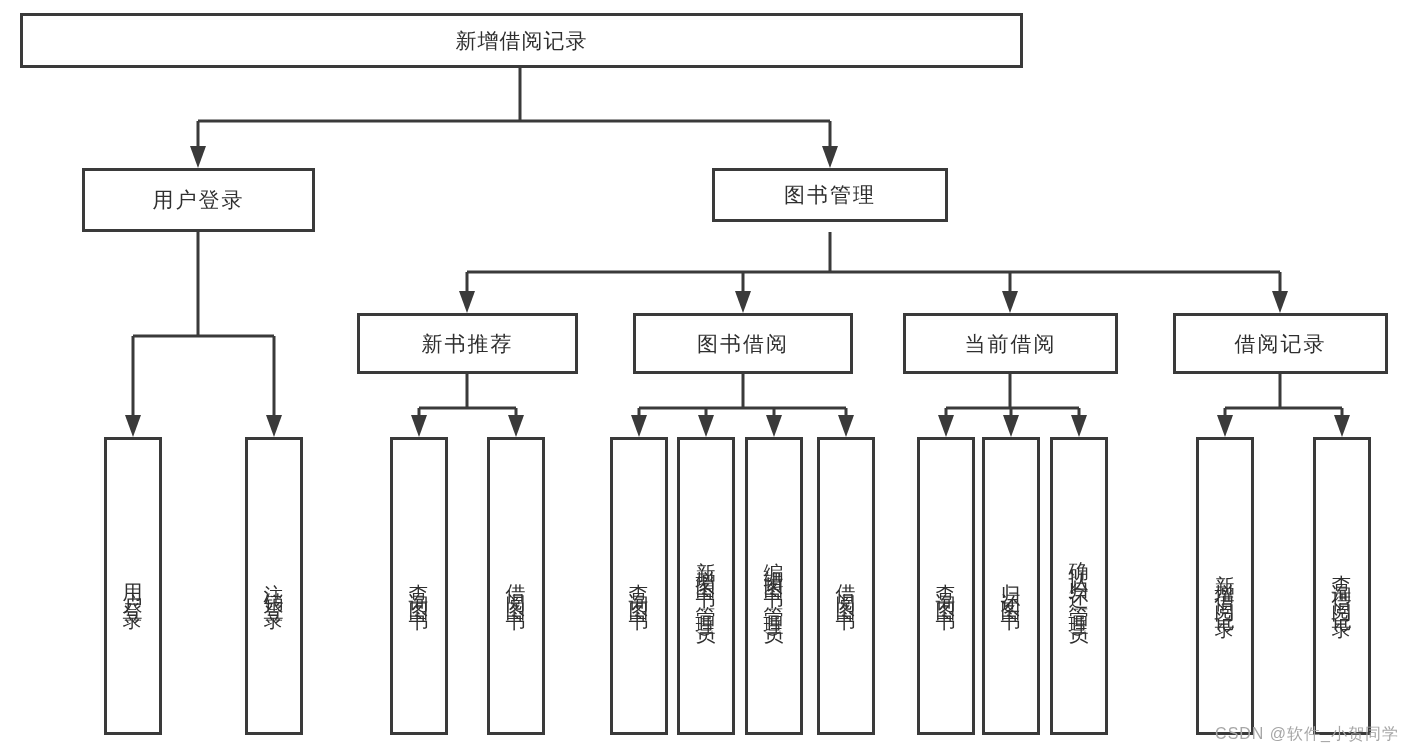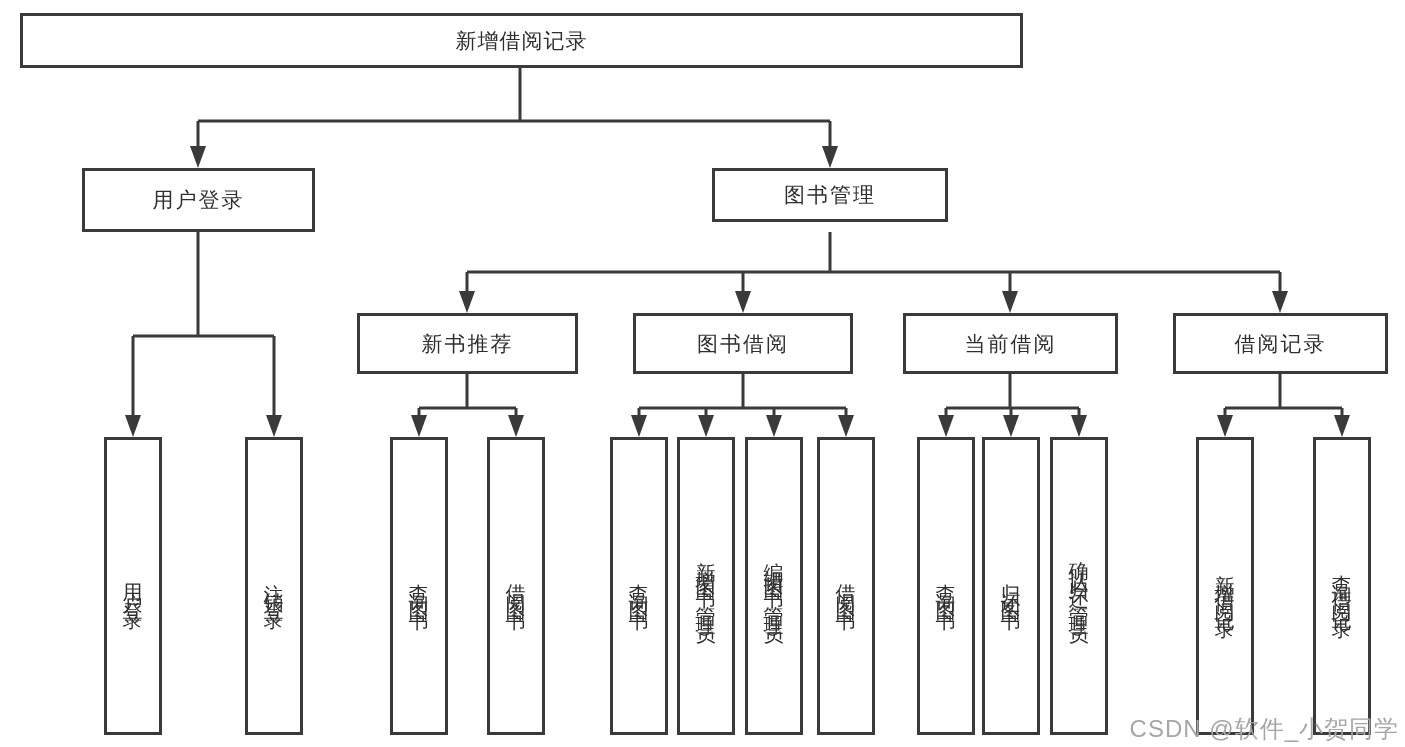--- a/index.html
+++ b/index.html
@@ -33,21 +33,21 @@
     writing-mode:vertical-rl;
     text-orientation:mixed;
     font-size:20px;
     line-height:1.1;
     letter-spacing:9px;
     white-space:nowrap;
   }
   .watermark{
     position:absolute;
     right:6px;bottom:2px;
-    font-size:24px;
+    font-size:16px;
     letter-spacing:1px;
     color:var(--watermark);
     z-index:10;
     white-space:nowrap;
   }
 </style>
 </head>
 <body>
 
 <div class="stage">

